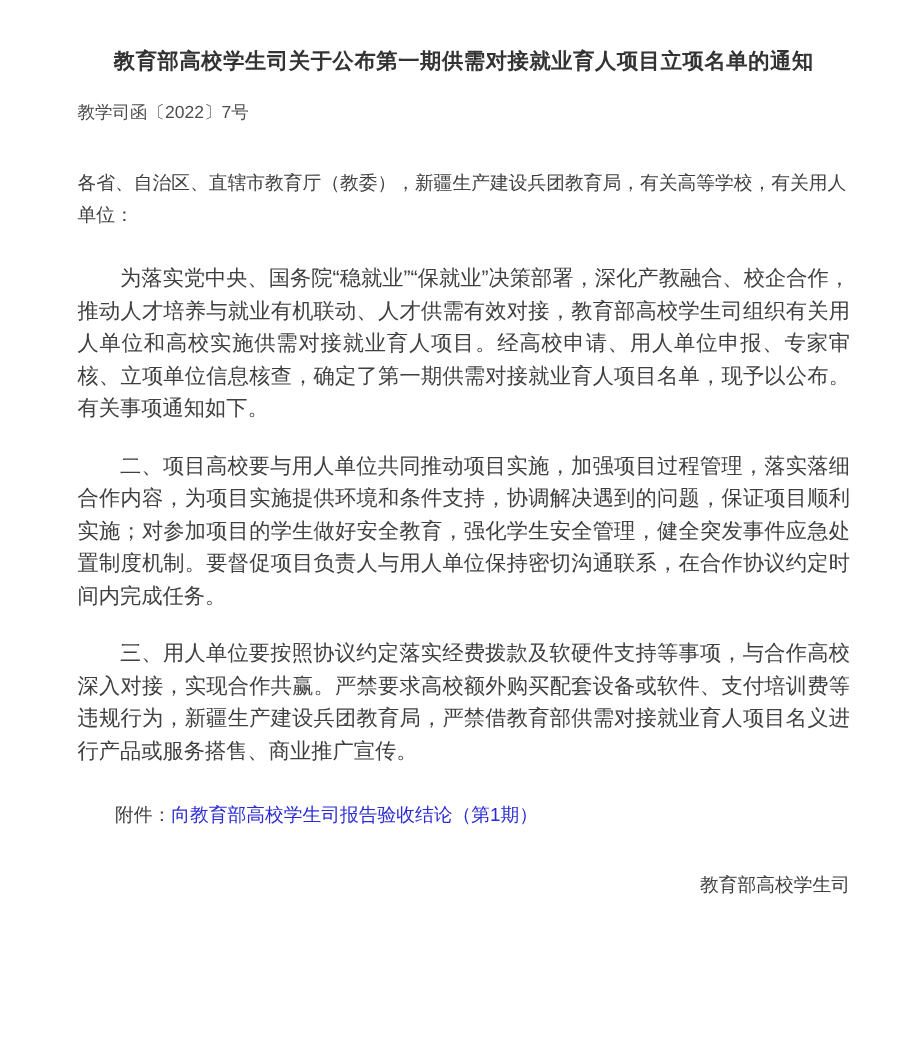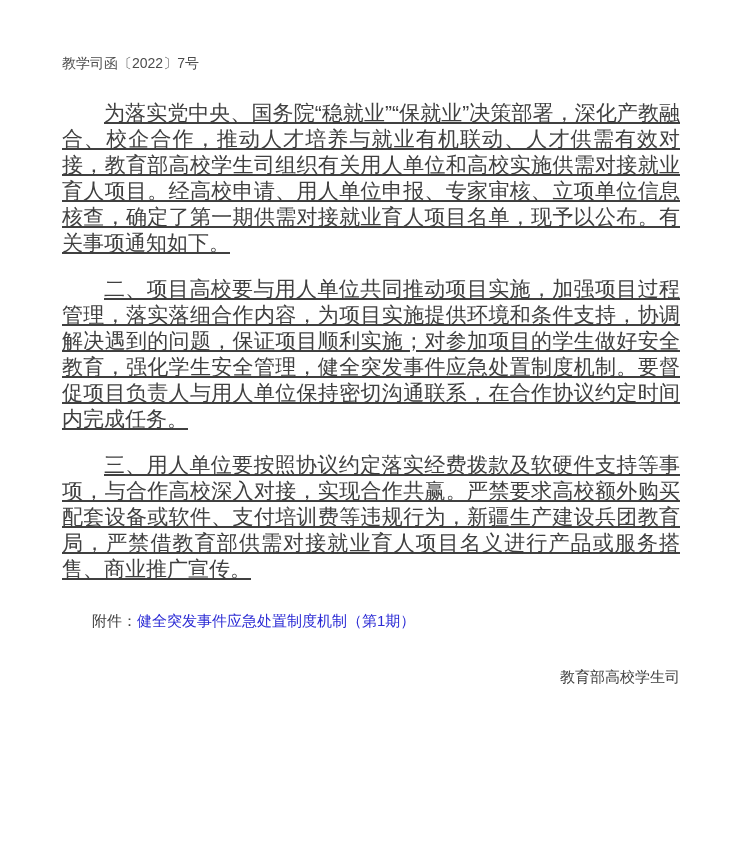--- a/index.html
+++ b/index.html
@@ -36,25 +36,24 @@
     color: #4c4c4c;
     line-height: 26px;
   }
   .salutation {
     margin: 32px 0 0 0;
     font-size: 15px;
     line-height: 26px;
   }
   .para {
     margin: 20px 0 0 0;
-    font-size: 21px;
+    font-size: 17px;
     line-height: 26px;
     text-indent: 2em;
     text-align: justify;
-    text-decoration: underline;
   }
   .para.first {
     margin-top: 24px;
   }
   .attachment {
     margin: 26px 0 0 0;
     font-size: 15px;
     line-height: 26px;
     text-indent: 2em;
   }
@@ -68,31 +67,33 @@
     font-size: 15px;
     line-height: 26px;
     text-align: right;
   }
 </style>
 </head>
 <body>
 
 <div class="page">
 
+  <h1 class="title">教育部高校学生司关于公布第一期供需对接就业育人项目立项名单的通知</h1>
 
   <div class="doc-number">教学司函〔2022〕7号</div>
 
+  <p class="salutation">各省、自治区、直辖市教育厅（教委），新疆生产建设兵团教育局，有关高等学校，有关用人单位：</p>
 
   <p class="para first">为落实党中央、国务院“稳就业”“保就业”决策部署，深化产教融合、校企合作，推动人才培养与就业有机联动、人才供需有效对接，教育部高校学生司组织有关用人单位和高校实施供需对接就业育人项目。经高校申请、用人单位申报、专家审核、立项单位信息核查，确定了第一期供需对接就业育人项目名单，现予以公布。有关事项通知如下。</p>
 
 
   <p class="para">二、项目高校要与用人单位共同推动项目实施，加强项目过程管理，落实落细合作内容，为项目实施提供环境和条件支持，协调解决遇到的问题，保证项目顺利实施；对参加项目的学生做好安全教育，强化学生安全管理，健全突发事件应急处置制度机制。要督促项目负责人与用人单位保持密切沟通联系，在合作协议约定时间内完成任务。</p>
 
   <p class="para">三、用人单位要按照协议约定落实经费拨款及软硬件支持等事项，与合作高校深入对接，实现合作共赢。严禁要求高校额外购买配套设备或软件、支付培训费等违规行为，新疆生产建设兵团教育局，严禁借教育部供需对接就业育人项目名义进行产品或服务搭售、商业推广宣传。</p>
 
 
   <p class="attachment">
-    <span>附件：</span><a class="attachment-link" href="#">健全突发事件应急处置制度机制（第1期）</a>
+    <span>附件：</span><a class="attachment-link" href="#">向教育部高校学生司报告验收结论（第1期）</a>
   </p>
 
   <p class="signature">教育部高校学生司</p>
 
 </div>
 
 </body></html>

